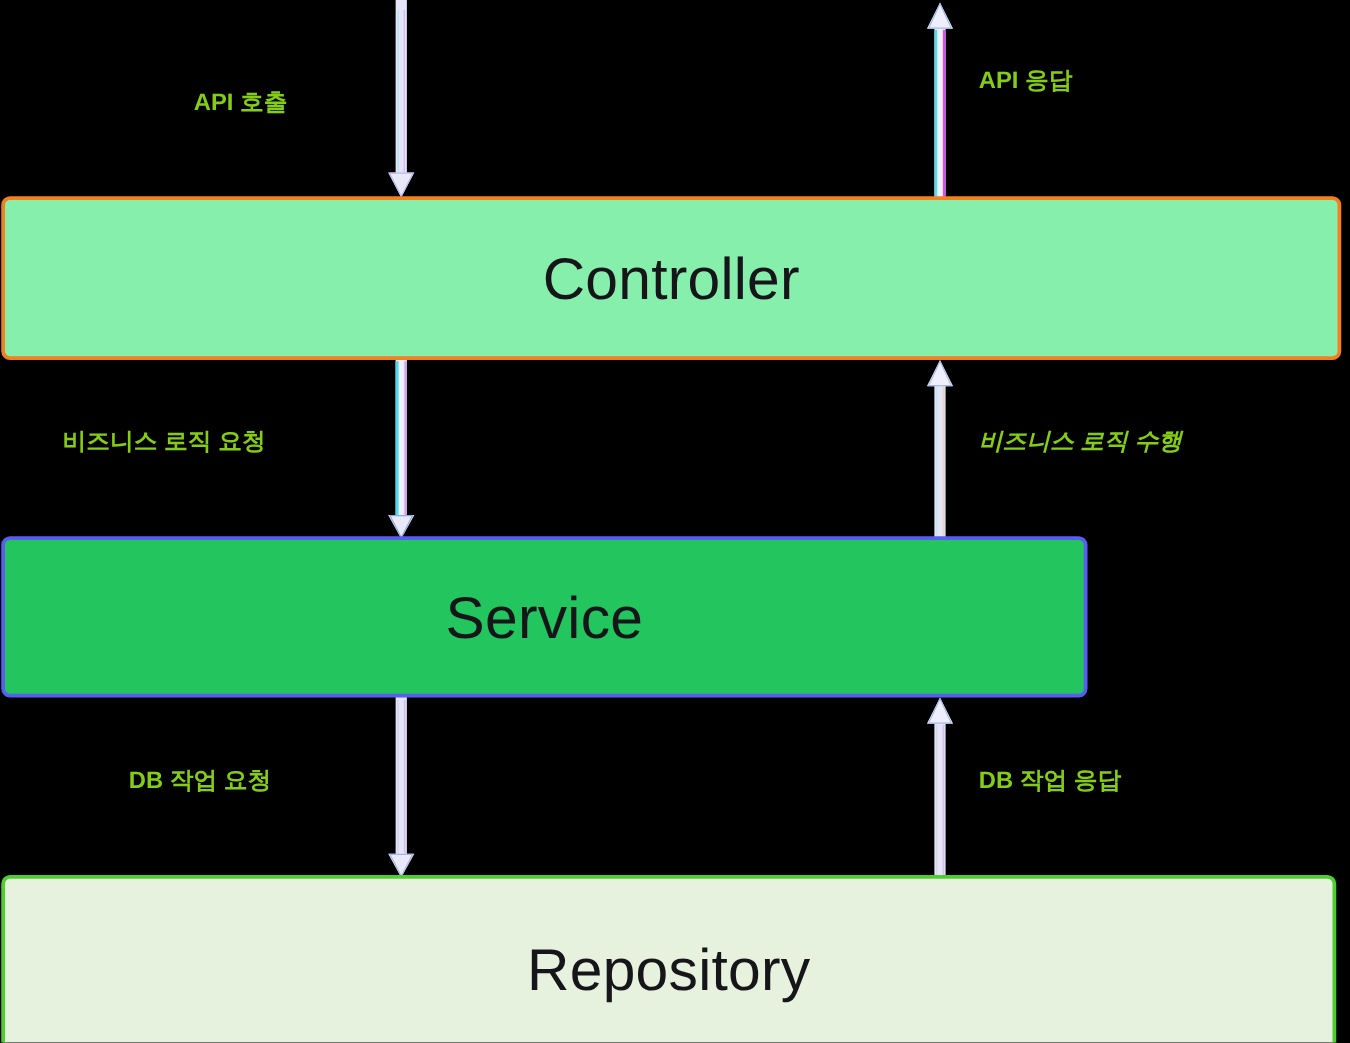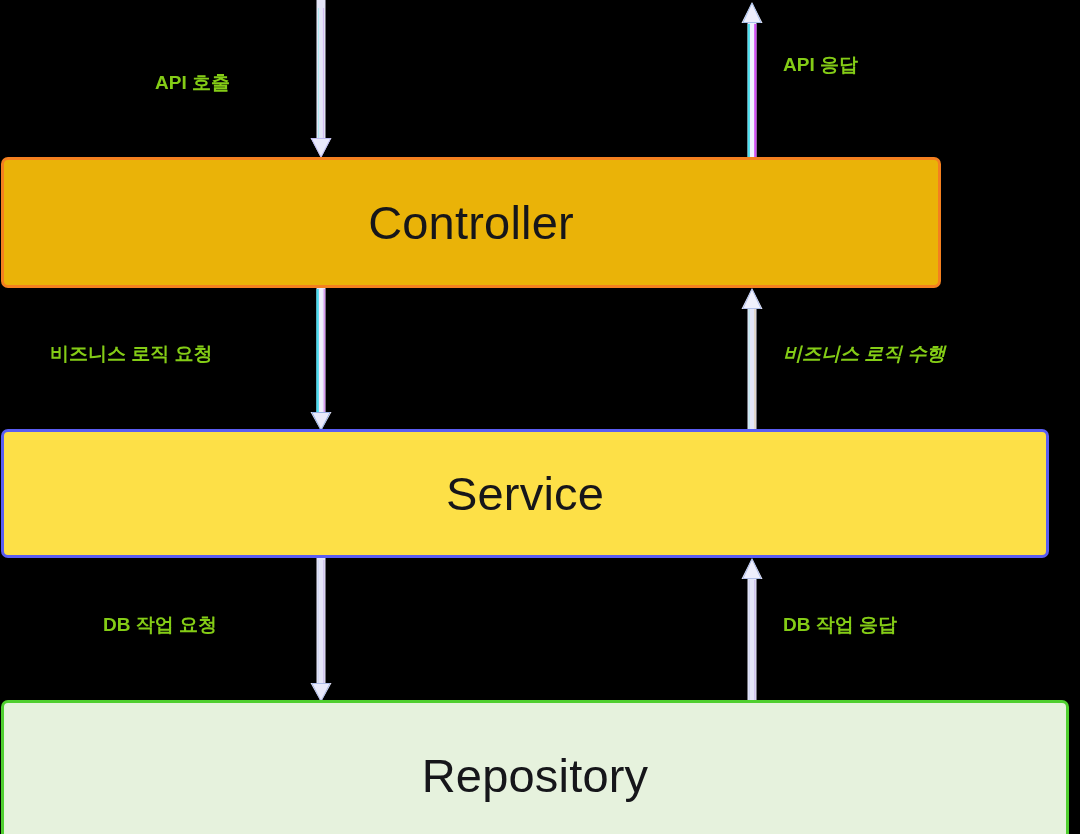--- a/index.html
+++ b/index.html
@@ -38,32 +38,32 @@
     font-weight: 400;
     letter-spacing: 0.2px;
     color: #16161a;
     font-family: "Liberation Sans", "DejaVu Sans", sans-serif;
     line-height: 1;
   }
 
   #box-controller {
     left: 1px;
     top: 157px;
-    width: 940px;
+    width: 1072px;
     height: 131px;
-    background: #eab308;
+    background: #86efac;
     border-color: #f4801f;
     justify-content: center;
   }
   #box-service {
     left: 1px;
     top: 429px;
-    width: 1048px;
+    width: 869px;
     height: 129px;
-    background: #fde047;
+    background: #22c55e;
     border-color: #5a5df2;
   }
   #box-repository {
     left: 1px;
     top: 700px;
     width: 1068px;
     height: 150px;
     background: #e6f2dd;
     border-color: #4fcf2f;
   }

